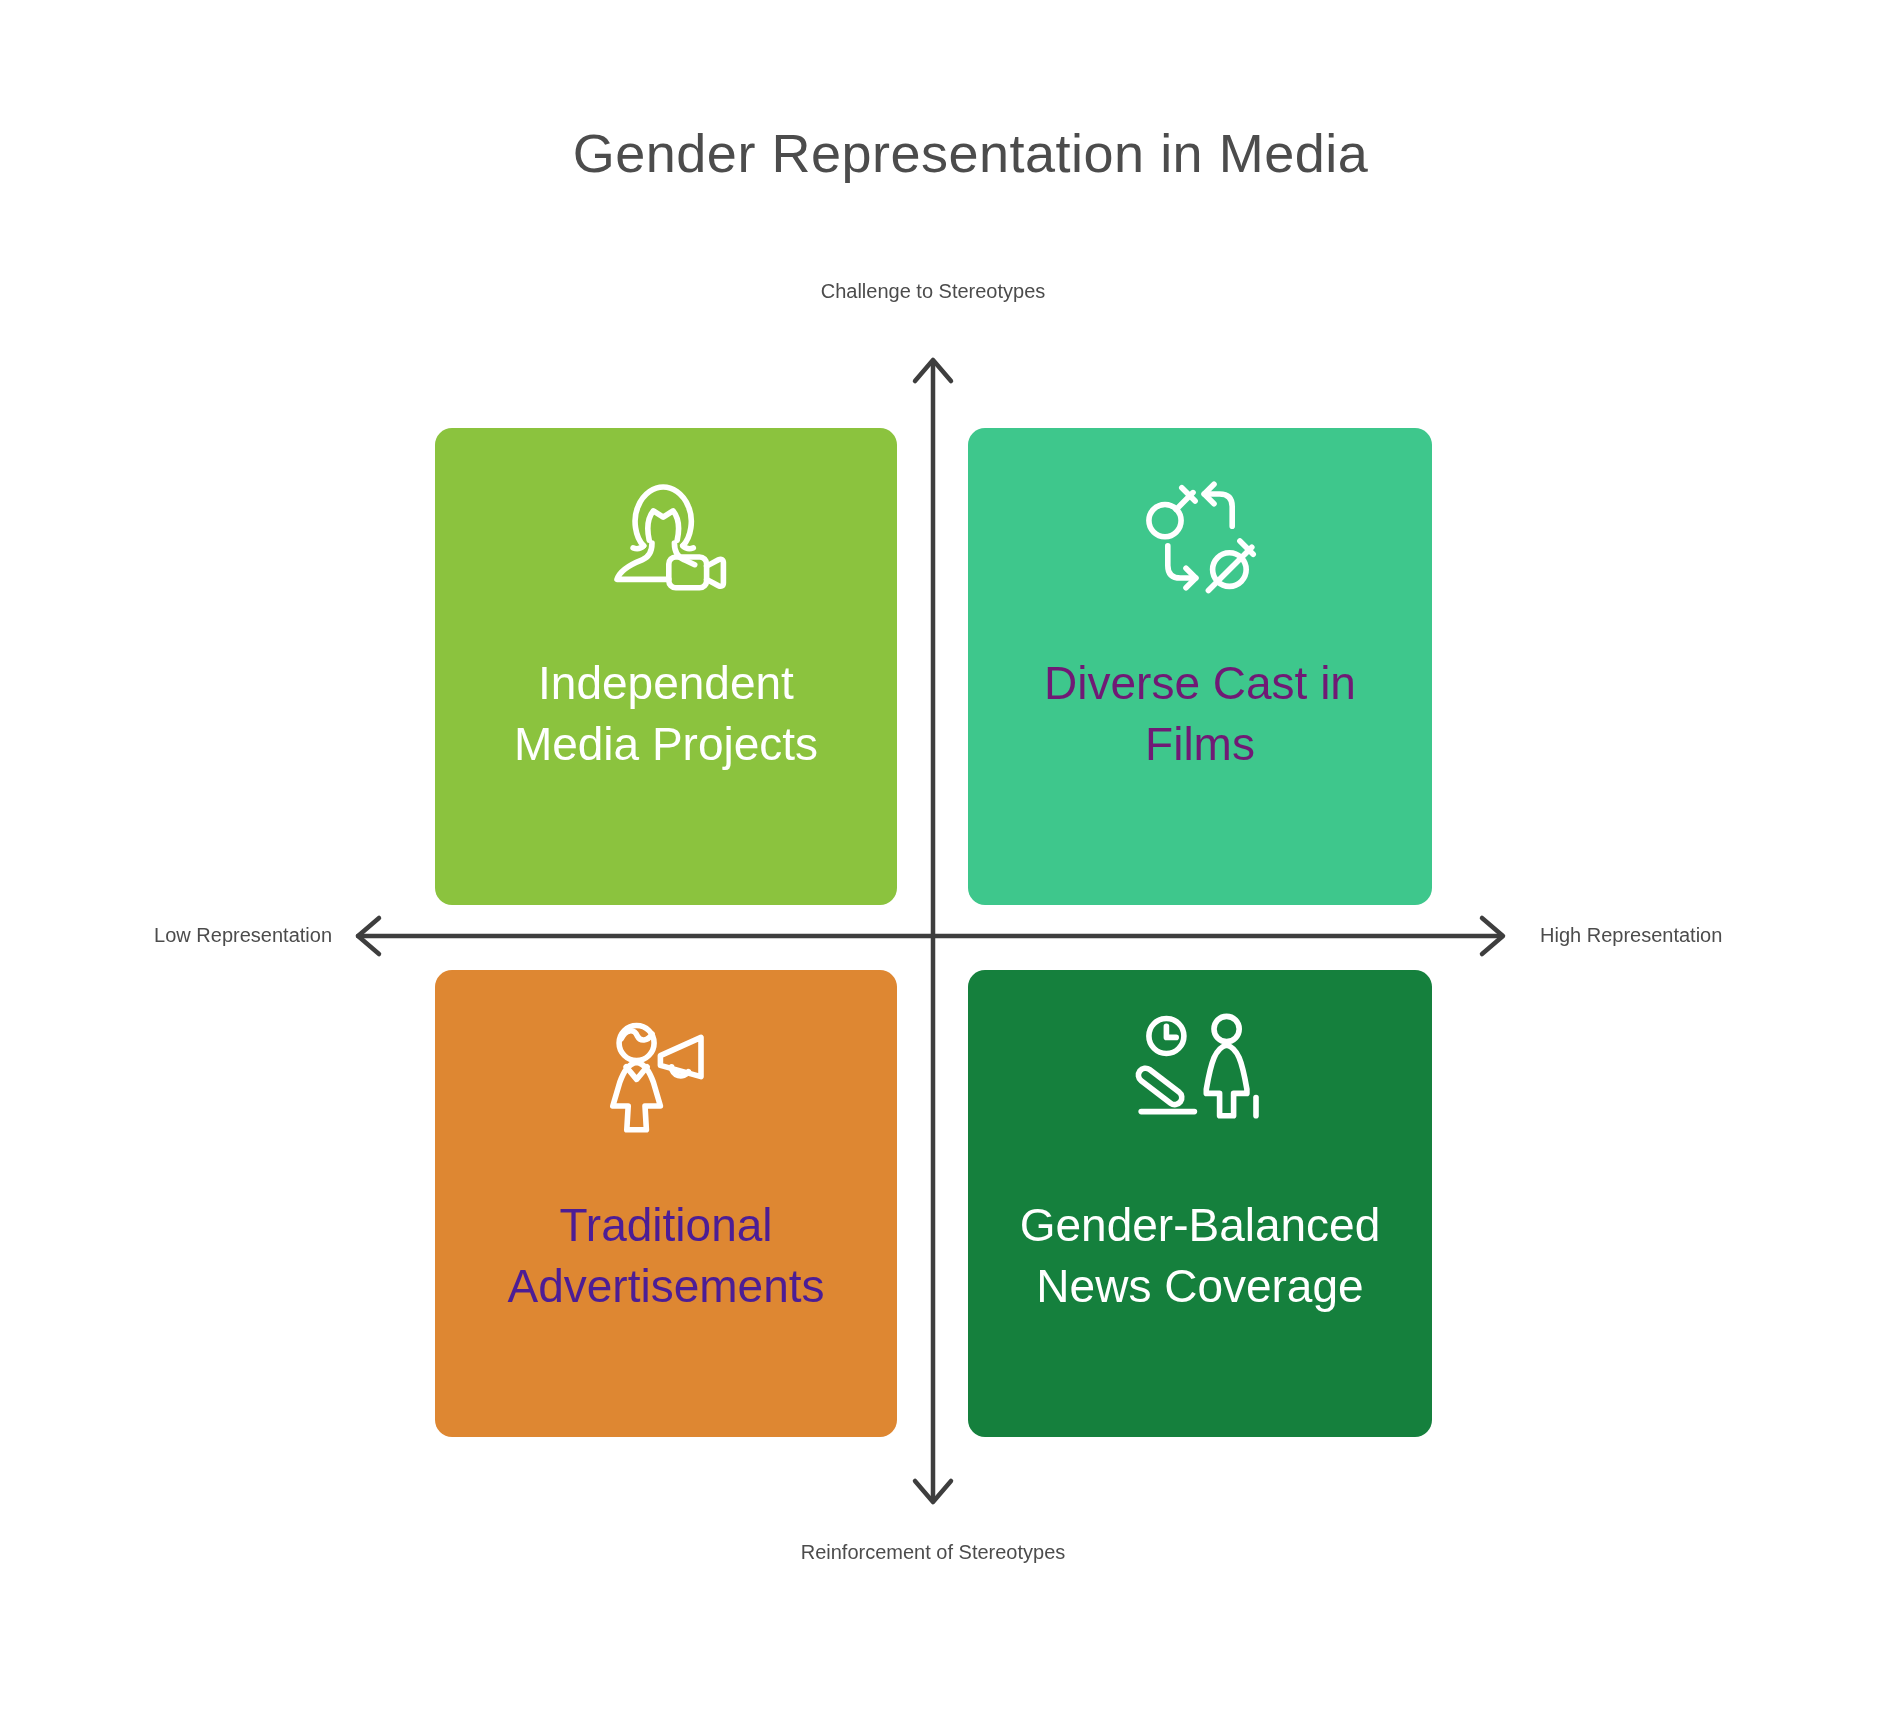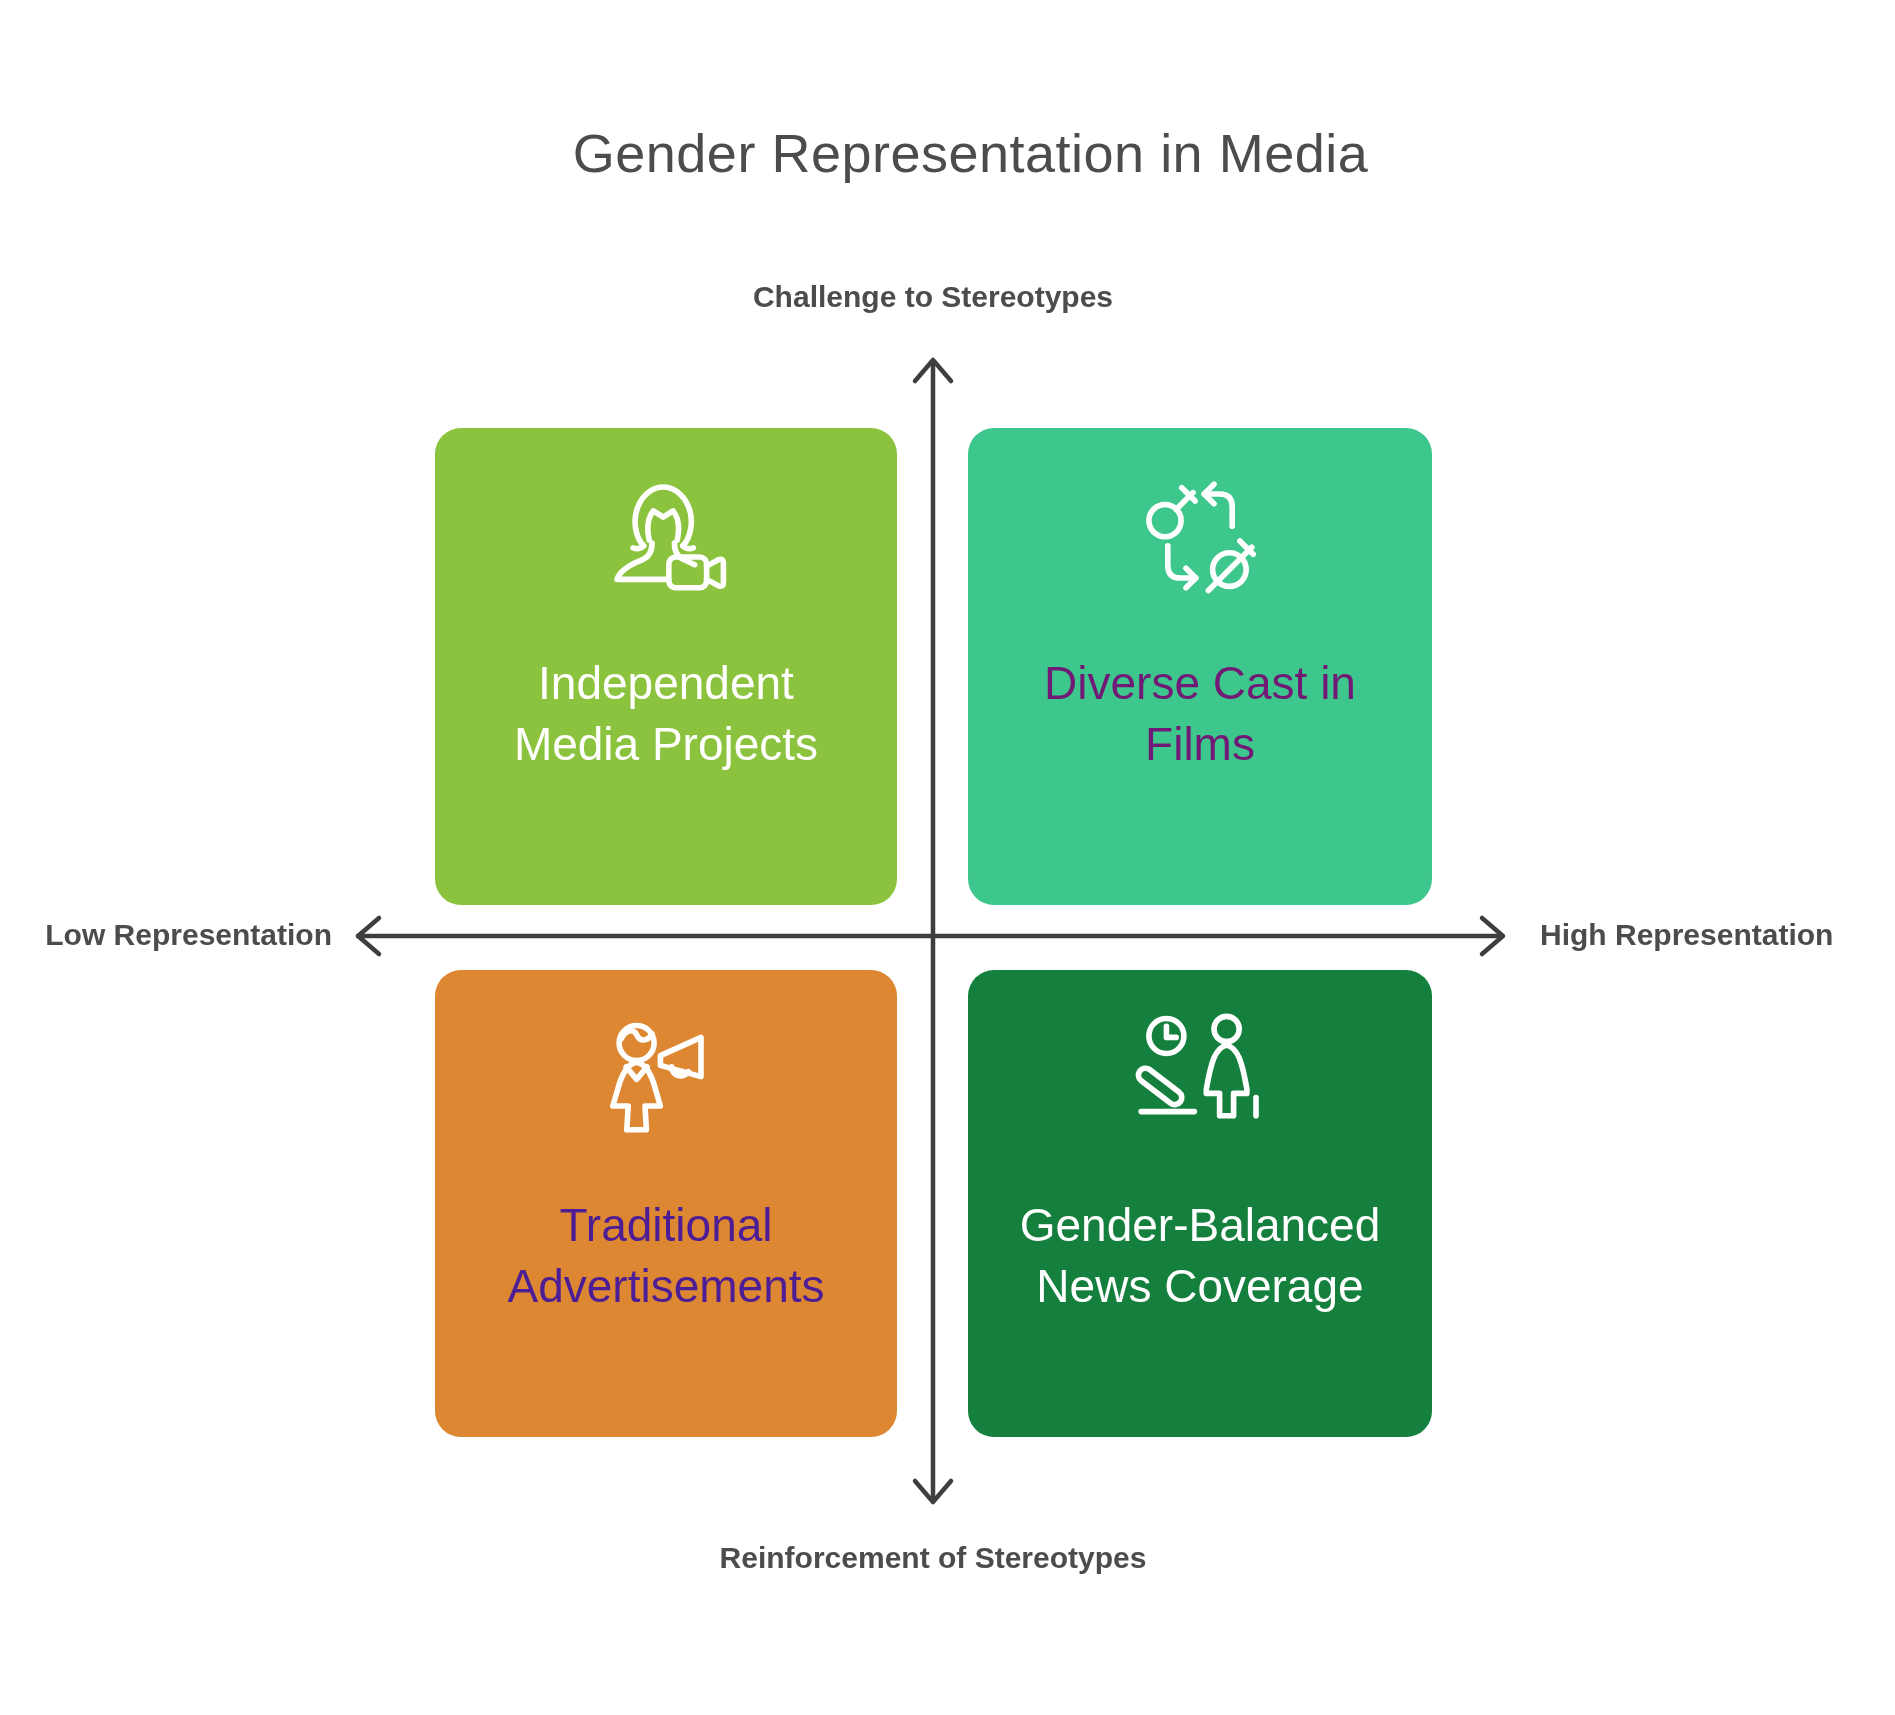--- a/index.html
+++ b/index.html
@@ -17,32 +17,32 @@
     left: 0;
     width: 100%;
     text-align: center;
     font-size: 54px;
     font-weight: 400;
     letter-spacing: 0.5px;
     margin: 0;
   }
   .axis-label {
     position: absolute;
-    font-size: 30px;
-    font-weight: 700;
+    font-size: 20px;
+    font-weight: 400;
     white-space: nowrap;
   }
   .axis-label.top    { left: 933px; top: 280px;  transform: translateX(-50%); }
   .axis-label.bottom { left: 933px; top: 1541px; transform: translateX(-50%); }
   .axis-label.left   { right: 1563px; top: 936px; transform: translateY(-54%); }
   .axis-label.right  { left: 1540px;  top: 936px; transform: translateY(-54%); text-align: right; }
   .axes-svg { position: absolute; left: 0; top: 0; pointer-events: none; }
   .q {
     position: absolute;
-    border-radius: 26px;
+    border-radius: 17px;
     text-decoration: underline;
   }
   .q.tl { left: 435px; top: 428px; width: 462px; height: 477px; }
   .q.tr { left: 968px; top: 428px; width: 464px; height: 477px; }
   .q.bl { left: 435px; top: 970px; width: 462px; height: 467px; }
   .q.br { left: 968px; top: 970px; width: 464px; height: 467px; }
   .icon-wrap {
     position: absolute;
     top: 38px;
     left: 50%;

